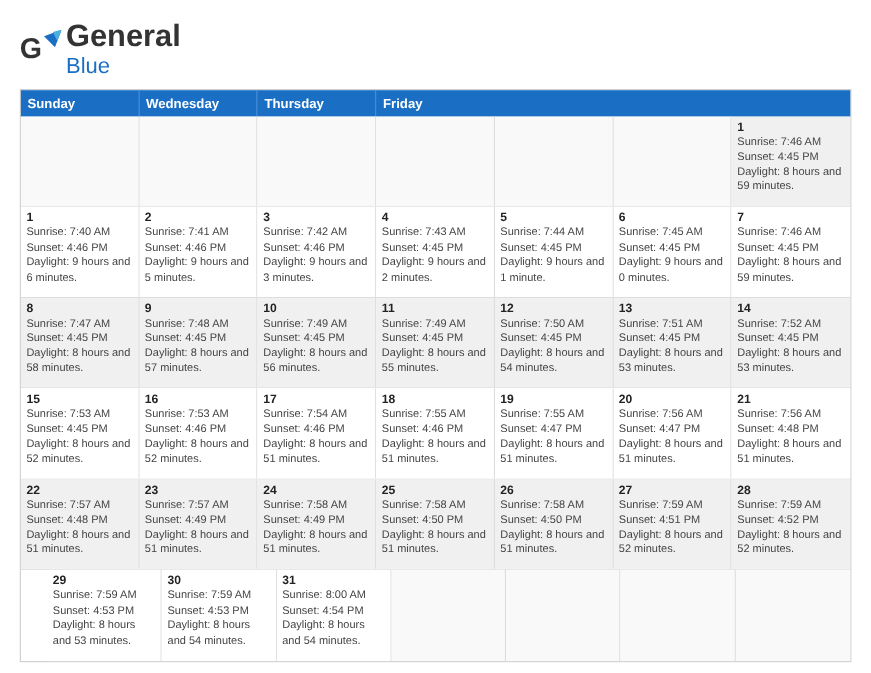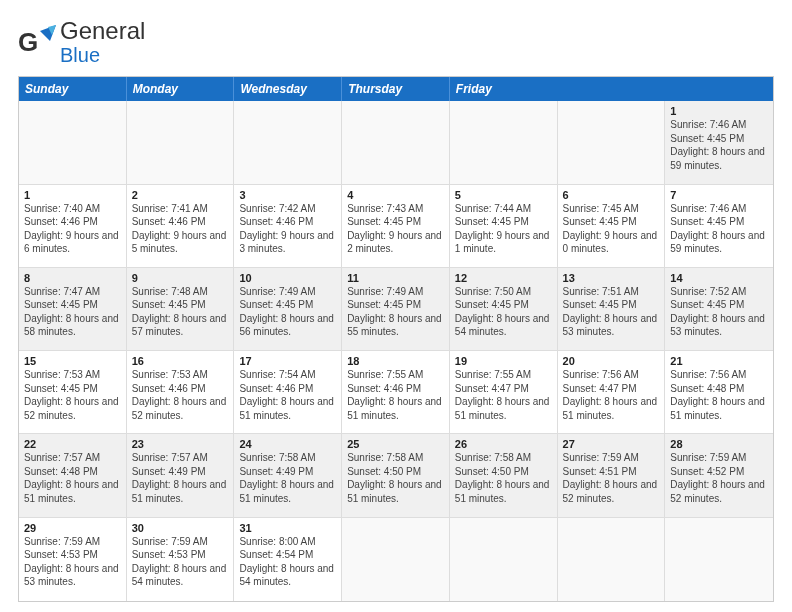--- a/index.html
+++ b/index.html
@@ -56,34 +56,33 @@
       grid-template-columns: repeat(7, 1fr);
       background: #1a6fc4;
     }
     .cal-header-cell {
       color: #fff;
       font-size: 12px;
       font-weight: bold;
       padding: 5px 6px;
       text-align: left;
       border-right: 1px solid #4a90d9;
-      font-style: italic;
     }
     .cal-header-cell:last-child { border-right: none; }
     .cal-body {
       flex: 1;
       display: grid;
       grid-template-rows: repeat(6, 1fr);
     }
     .cal-row {
       display: grid;
       grid-template-columns: repeat(7, 1fr);
       border-bottom: 1px solid #ddd;
     }
-    .cal-row:last-child { border-bottom: none; }
+    .cal-row:last-child { border-bottom: none; margin-left: 24px; }
     .cal-cell {
       border-right: 1px solid #ddd;
       padding: 4px 5px;
       font-size: 9.5px;
       color: #333;
       vertical-align: top;
       background: #fff;
     }
     .cal-cell:last-child { border-right: none; }
     .cal-cell.empty { background: #f9f9f9; }
@@ -109,35 +108,34 @@
     <div class="logo">
       <div class="logo-row">
         <div style="width:38px;height:38px;position:relative;display:inline-block;">
           <svg width="38" height="38" viewBox="0 0 38 38">
             <text x="0" y="28" font-size="26" font-weight="bold" fill="#333" font-family="Arial">G</text>
             <polygon points="22,8 38,2 32,18" fill="#1a6fc4"></polygon>
             <polygon points="30,4 38,2 34,12" fill="#4ab0e0"></polygon>
           </svg>
         </div>
         <div>
-          <div style="font-size:24px;font-weight:normal;color:#333;line-height:1.1;">General</div>
+          <div style="font-size:28px;font-weight:bold;color:#333;line-height:1.1;">General</div>
           <div style="font-size:20px;font-weight:normal;color:#1a6fc4;line-height:1.1;">Blue</div>
         </div>
       </div>
     </div>
     <div class="title-section">
       <div class="month-title"></div>
       <div class="location-title"></div>
     </div>
   </div>
 
   <div class="calendar">
     <div class="cal-header-row">
     <div class="cal-header-cell">Sunday</div>
-        <div class="cal-header-cell">Monday</div>
         <div class="cal-header-cell">Wednesday</div>
         <div class="cal-header-cell">Thursday</div>
         <div class="cal-header-cell">Friday</div>
       </div>
     <div class="cal-body">
     <div class="cal-row">
           <div class="cal-cell empty"></div>
           <div class="cal-cell empty"></div>
           <div class="cal-cell empty"></div>
           <div class="cal-cell empty"></div>

